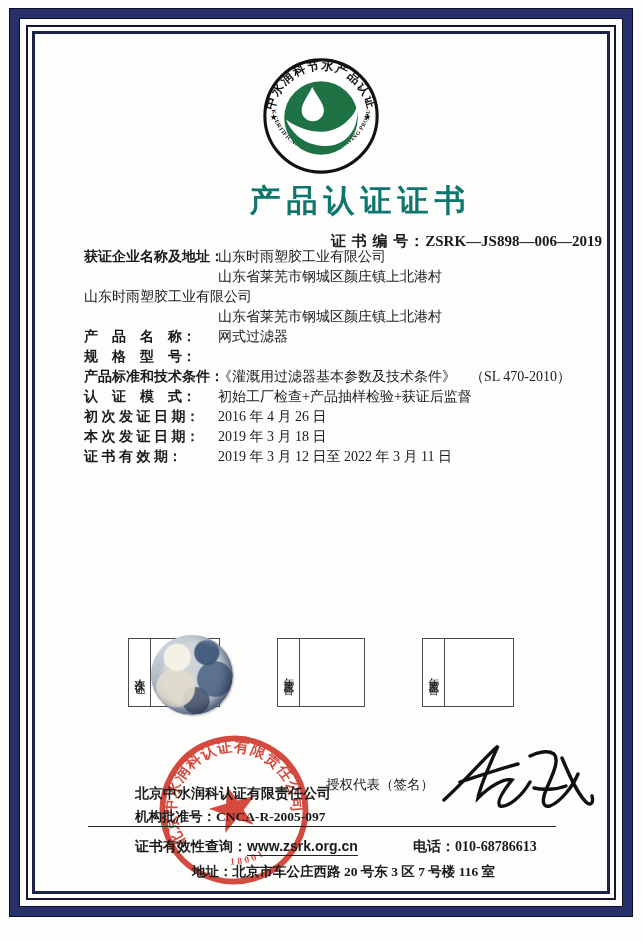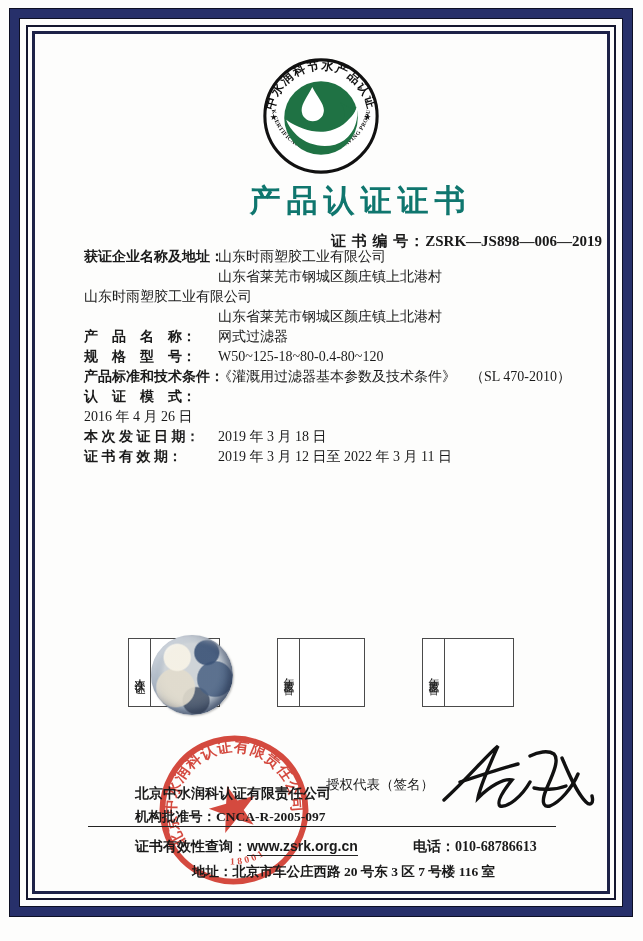--- a/index.html
+++ b/index.html
@@ -113,30 +113,31 @@
     <div class="frow">
       <span class="lbl"></span>
       <span class="val">山东省莱芜市钢城区颜庄镇上北港村</span>
     </div>
     <div class="frow">
       <span class="lbl">产　品　名　称：</span>
       <span class="val">网式过滤器</span>
     </div>
     <div class="frow">
       <span class="lbl">规　格　型　号：</span>
-      <span class="val">W50~125-18~80-0.4-80~120</span>
     </div>
     <div class="frow">
       <span class="lbl">产品标准和技术条件：</span>
       <span class="val">《灌溉用过滤器基本参数及技术条件》　（SL 470-2010）</span>
     </div>
     <div class="frow">
       <span class="lbl">认　证　模　式：</span>
-    </div>
-    <div class="frow">
+      <span class="val">初始工厂检查+产品抽样检验+获证后监督</span>
+    </div>
+    <div class="frow">
+      <span class="lbl">初 次 发 证 日 期：</span>
       <span class="val">2016 年 4 月 26 日</span>
     </div>
     <div class="frow">
       <span class="lbl">本 次 发 证 日 期：</span>
       <span class="val">2019 年 3 月 18 日</span>
     </div>
     <div class="frow">
       <span class="lbl">证 书 有 效 期：</span>
       <span class="val">2019 年 3 月 12 日至 2022 年 3 月 11 日</span>
     </div>

